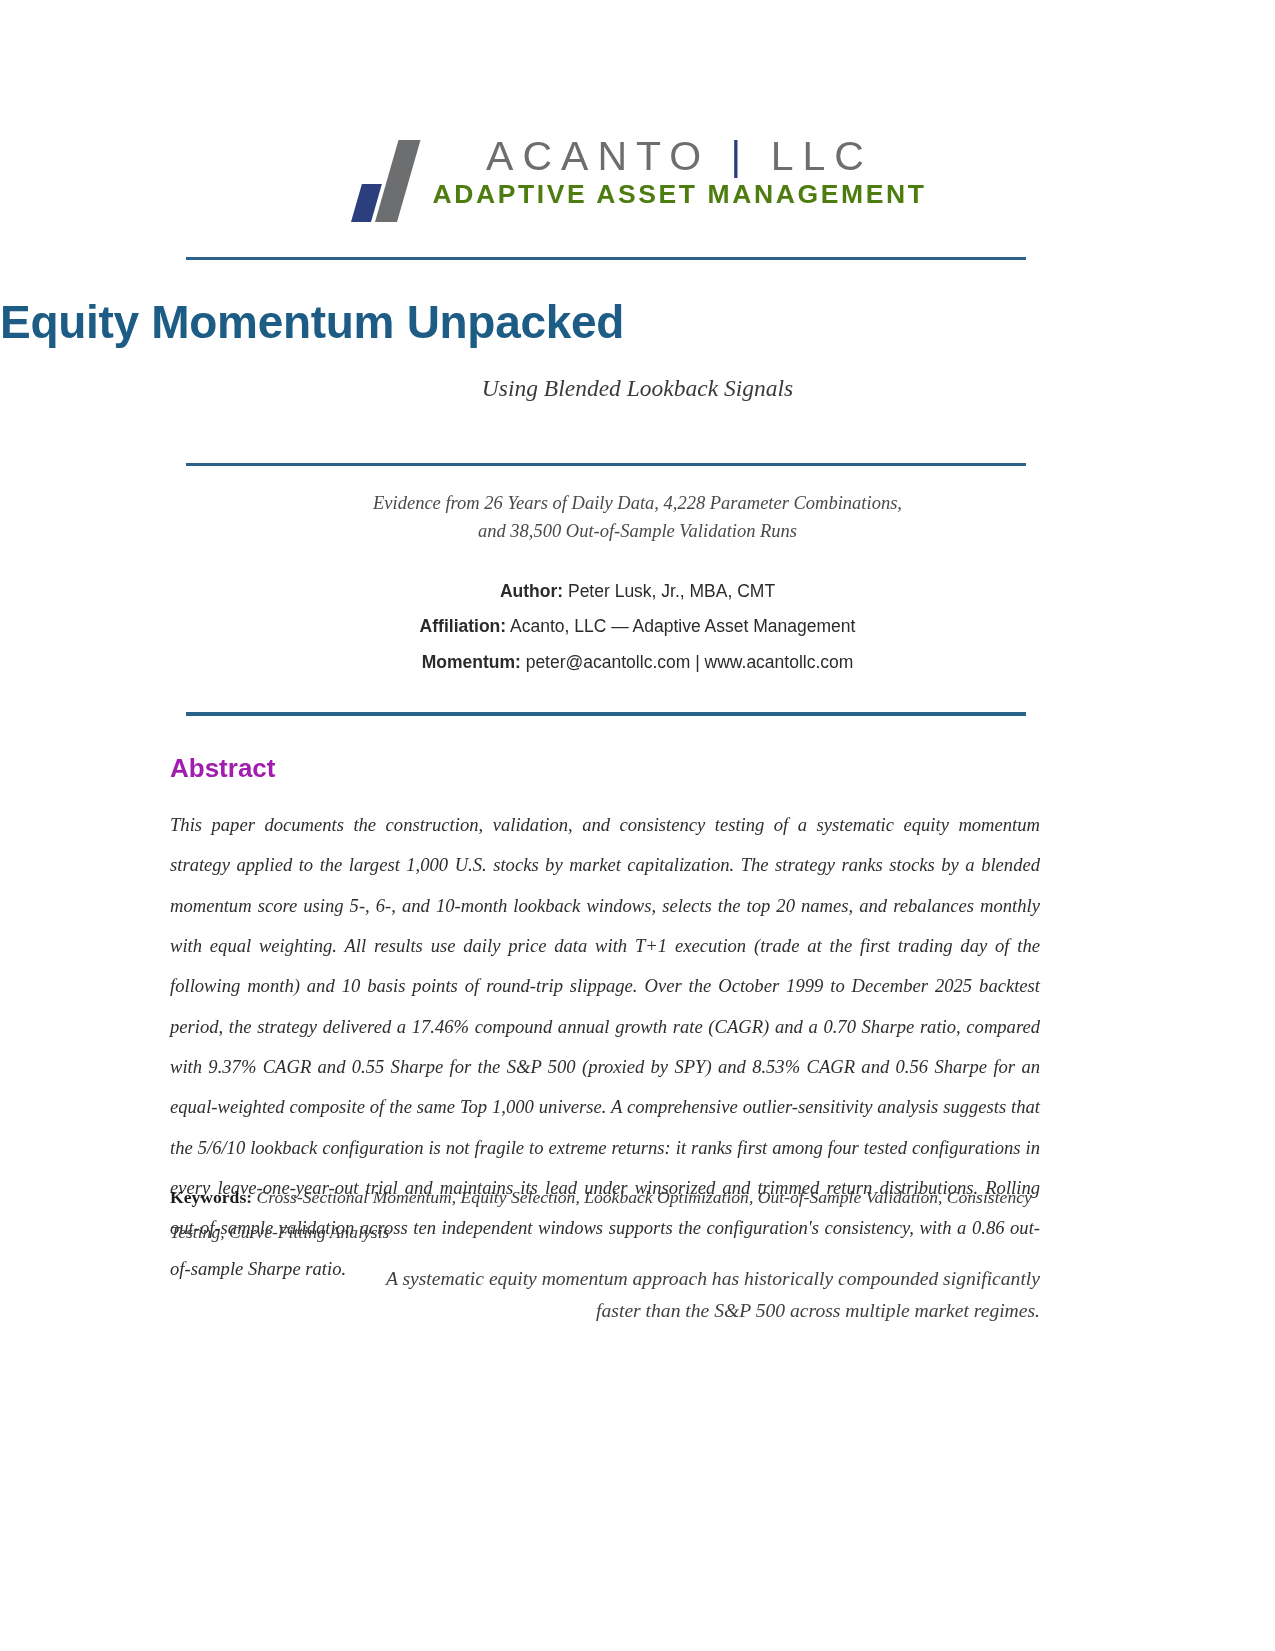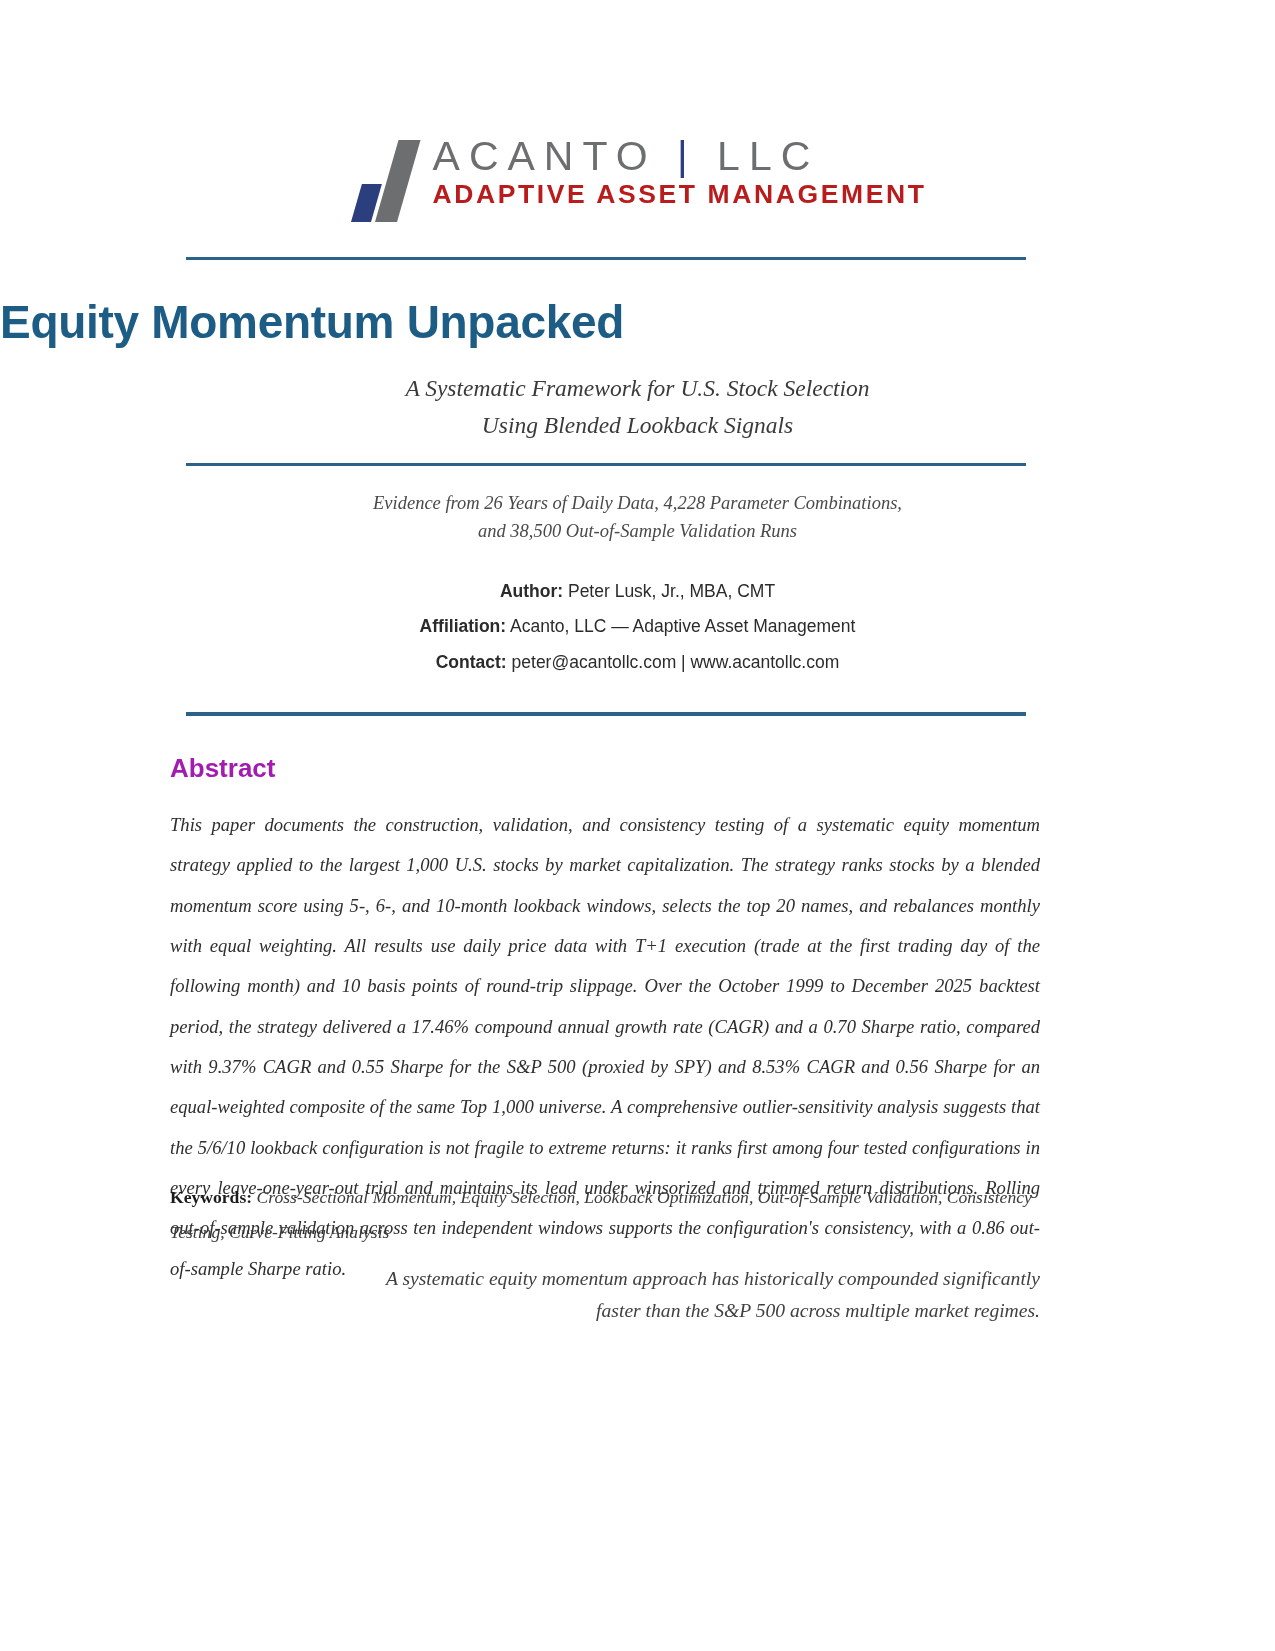--- a/index.html
+++ b/index.html
@@ -26,20 +26,21 @@
     left: 0;
     width: 100%;
     display: flex;
     justify-content: center;
     align-items: flex-start;
   }
   .logo-inner {
     display: flex;
     align-items: flex-start;
     gap: 18px;
+    text-align: center;
   }
   .logo-mark {
     width: 66px;
     height: 82px;
     position: relative;
     flex: none;
     margin-top: 6px;
   }
   .logo-mark .bar-gray {
     position: absolute;
@@ -67,21 +68,21 @@
     letter-spacing: 9px;
     color: #6d6e70;
     font-weight: 400;
     line-height: 1.08;
     white-space: nowrap;
   }
   .logo-line1 .pipe { color: #2b3f7e; font-weight: 400; }
   .logo-line2 {
     font-size: 26.5px;
     letter-spacing: 2.6px;
-    color: #b91c1c;
+    color: #4d7c0f;
     font-weight: 700;
     line-height: 1.12;
     margin-top: 2px;
     white-space: nowrap;
   }
 
   
   .rule {
     position: absolute;
     left: 186px;
@@ -210,42 +211,41 @@
         <div class="logo-line2">ADAPTIVE ASSET MANAGEMENT</div>
       </div>
     </div>
   </div>
 
   <div class="rule rule-1"></div>
 
   <div class="title">Equity Momentum Unpacked</div>
 
   <div class="subtitle">
-    <div>A Systematic Framework for U.S. Stock Selection</div>
     <div>Using Blended Lookback Signals</div>
   </div>
 
   <div class="rule rule-2"></div>
 
   <div class="evidence">
     <div>Evidence from 26 Years of Daily Data, 4,228 Parameter Combinations,</div>
     <div>and 38,500 Out-of-Sample Validation Runs</div>
   </div>
 
   <div class="meta">
     <div>
       <b>Author:</b>
       <span>Peter Lusk, Jr., MBA, CMT</span>
     </div>
     <div>
       <b>Affiliation:</b>
       <span>Acanto, LLC — Adaptive Asset Management</span>
     </div>
     <div>
-      <b>Contact:</b>
+      <b>Momentum:</b>
       <span>peter@acantollc.com | www.acantollc.com</span>
     </div>
   </div>
 
   <div class="rule rule-3"></div>
 
   <div class="abstract-head">Abstract</div>
   <div class="abstract-body">This paper documents the construction, validation, and consistency testing of a systematic equity momentum strategy applied to the largest 1,000 U.S. stocks by market capitalization. The strategy ranks stocks by a blended momentum score using 5-, 6-, and 10-month lookback windows, selects the top 20 names, and rebalances monthly with equal weighting. All results use daily price data with T+1 execution (trade at the first trading day of the following month) and 10 basis points of round-trip slippage. Over the October 1999 to December 2025 backtest period, the strategy delivered a 17.46% compound annual growth rate (CAGR) and a 0.70 Sharpe ratio, compared with 9.37% CAGR and 0.55 Sharpe for the S&amp;P 500 (proxied by SPY) and 8.53% CAGR and 0.56 Sharpe for an equal-weighted composite of the same Top 1,000 universe. A comprehensive outlier-sensitivity analysis suggests that the 5/6/10 lookback configuration is not fragile to extreme returns: it ranks first among four tested configurations in every leave-one-year-out trial and maintains its lead under winsorized and trimmed return distributions. Rolling out-of-sample validation across ten independent windows supports the configuration's consistency, with a 0.86 out-of-sample Sharpe ratio.</div>
 
   <div class="keywords">

